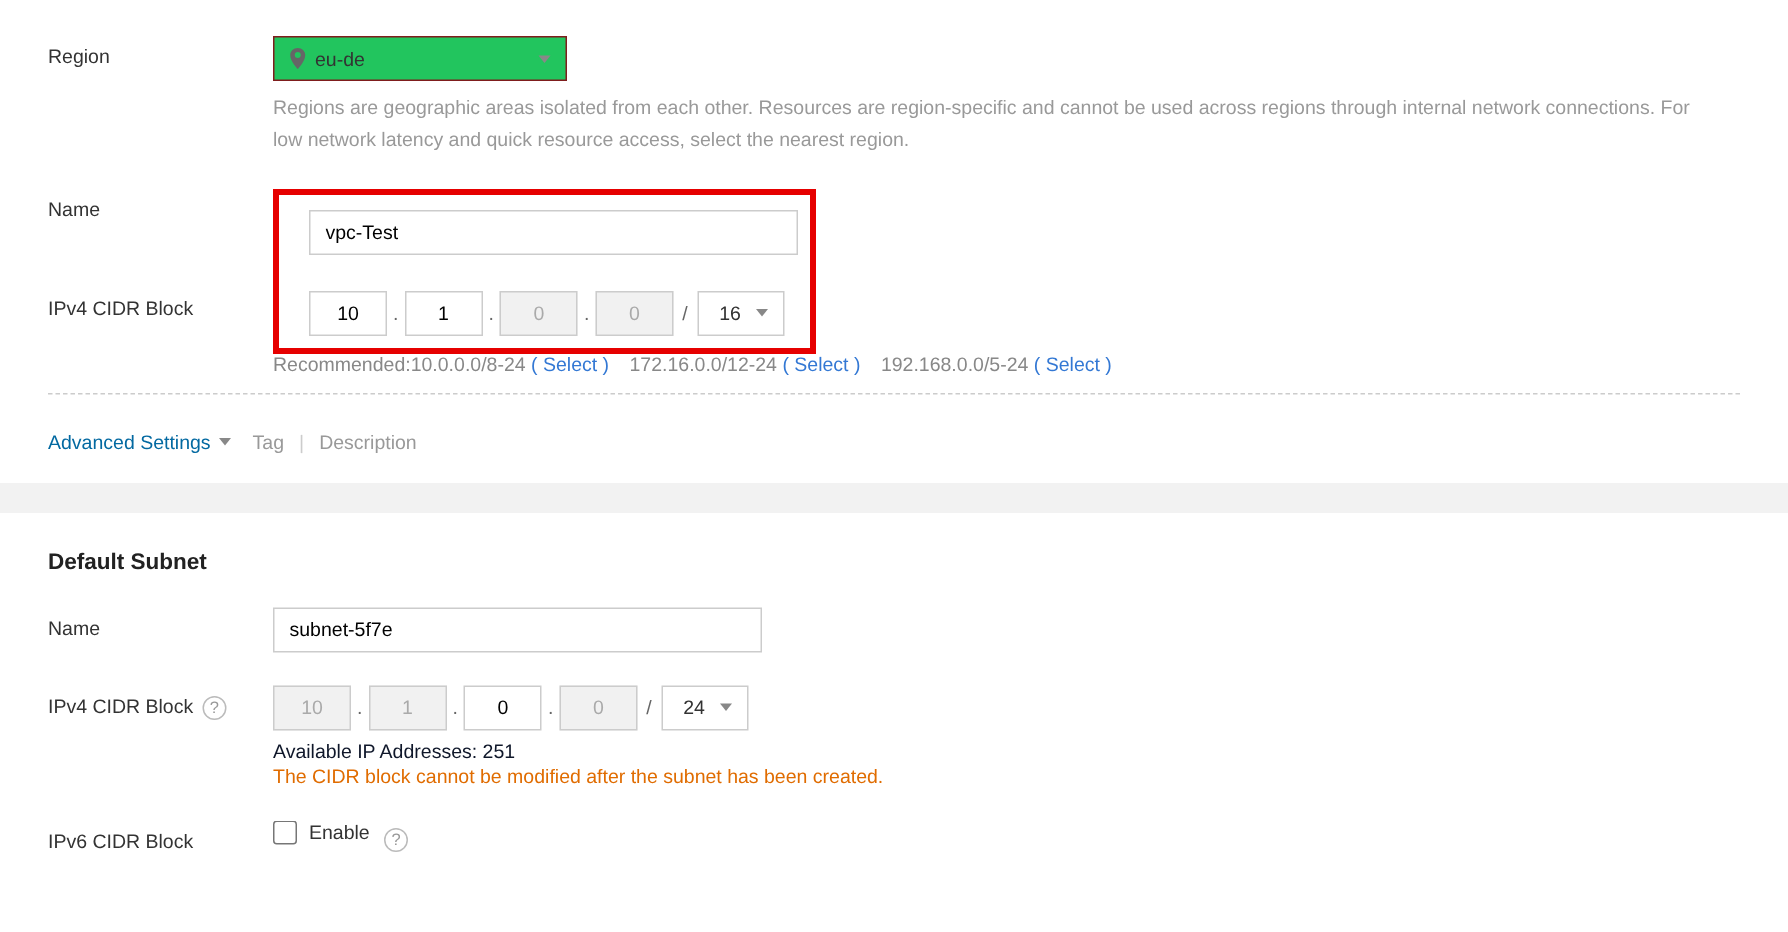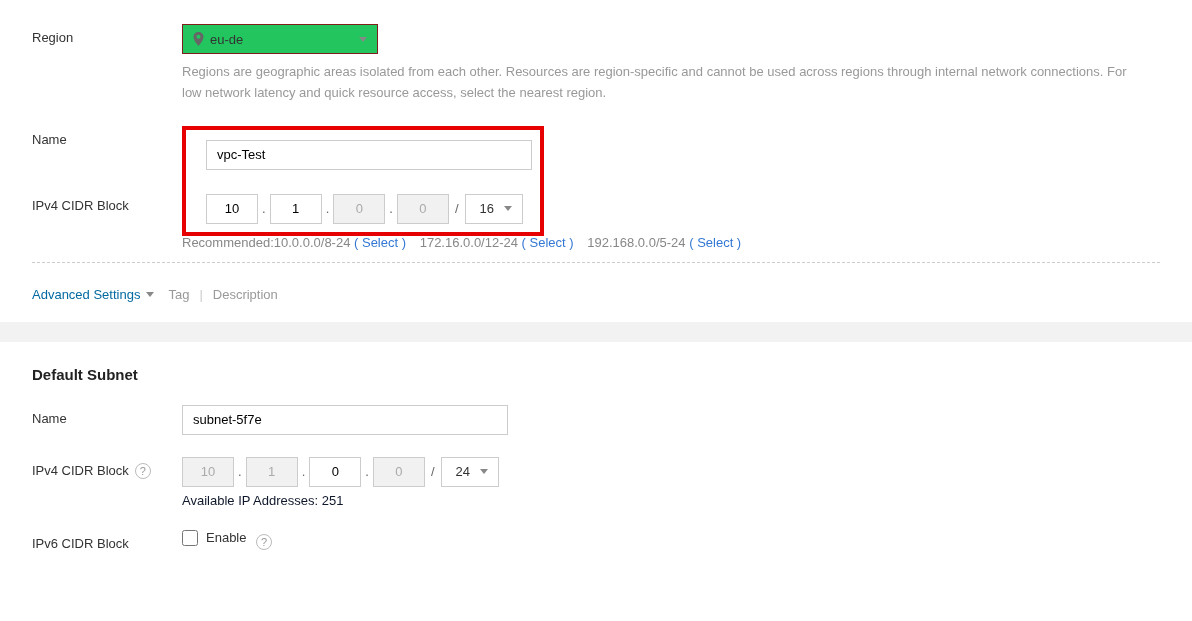--- a/index.html
+++ b/index.html
@@ -309,20 +309,21 @@
         <input class="octet" type="text" value="0" style="">
         <span class="dot">.</span>
         <input class="octet" type="text" disabled="" value="0" style="">
         <span class="slash">/</span>
         <div class="prefix-select">
           <span>24</span>
           <span class="caret"></span>
         </div>
       </div>
       <div class="available">Available IP Addresses: 251</div>
+      <div class="warning">The CIDR block cannot be modified after the subnet has been created.</div>
     </div>
   </div>
 
   <div class="row" style="margin-bottom:0;">
     <div class="label-col">IPv6 CIDR Block</div>
     <div class="field-col">
       <label class="checkbox">
         <input type="checkbox" style="">
         <span>Enable</span>
       </label>

